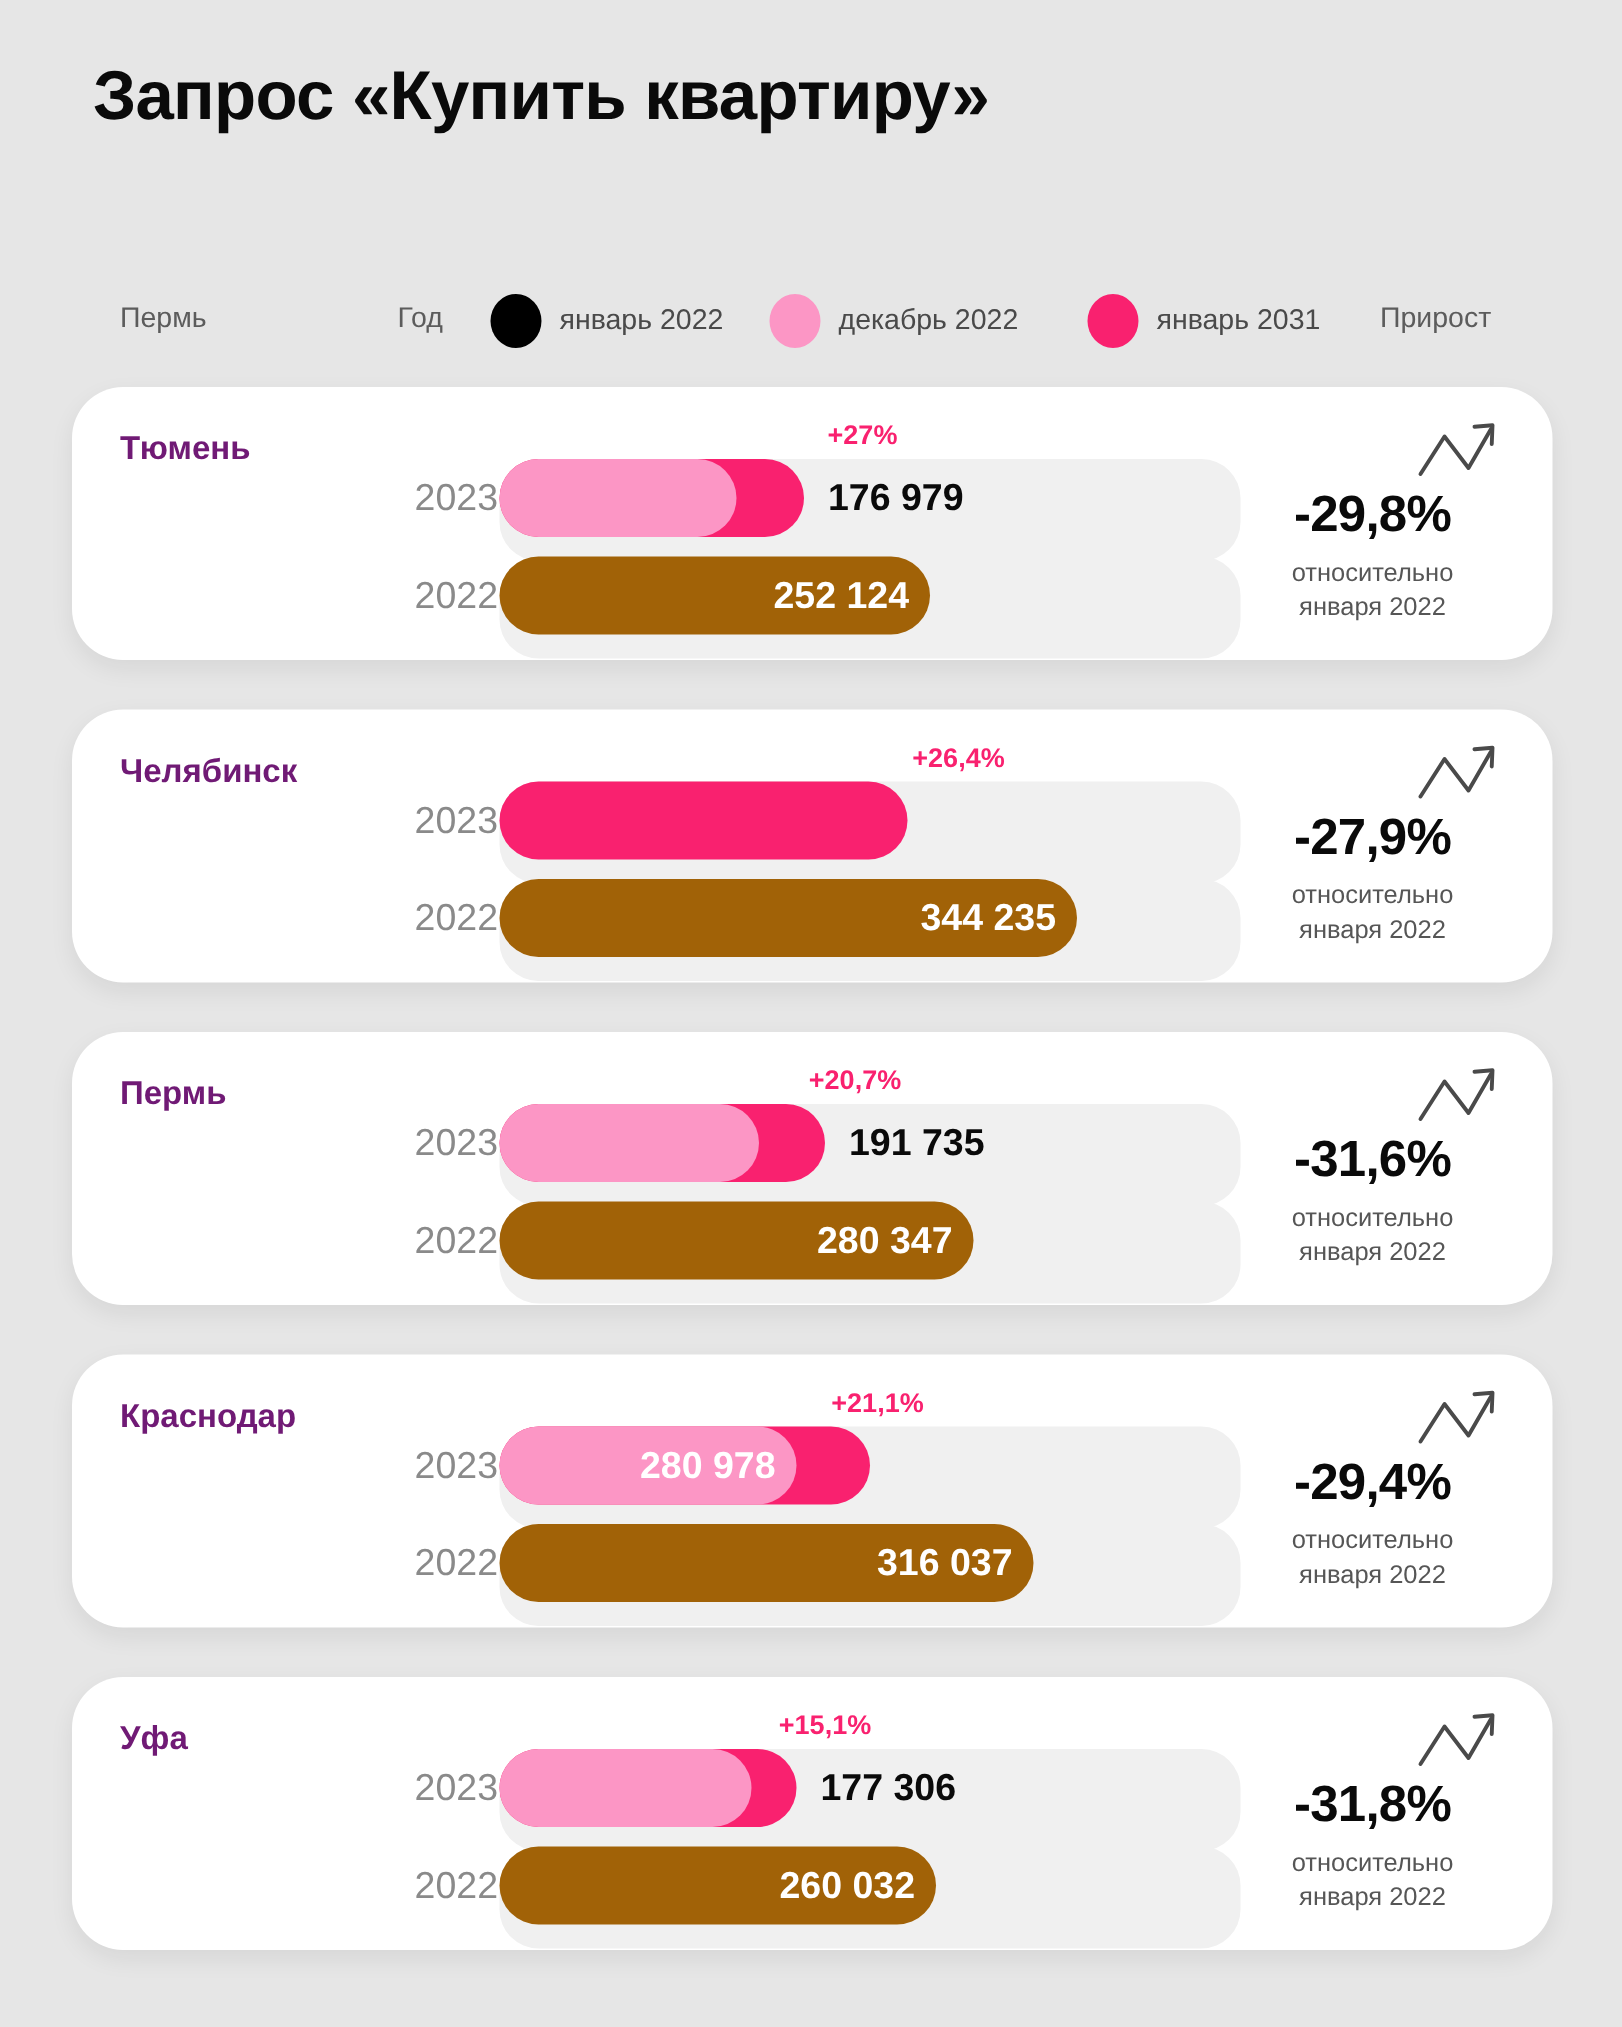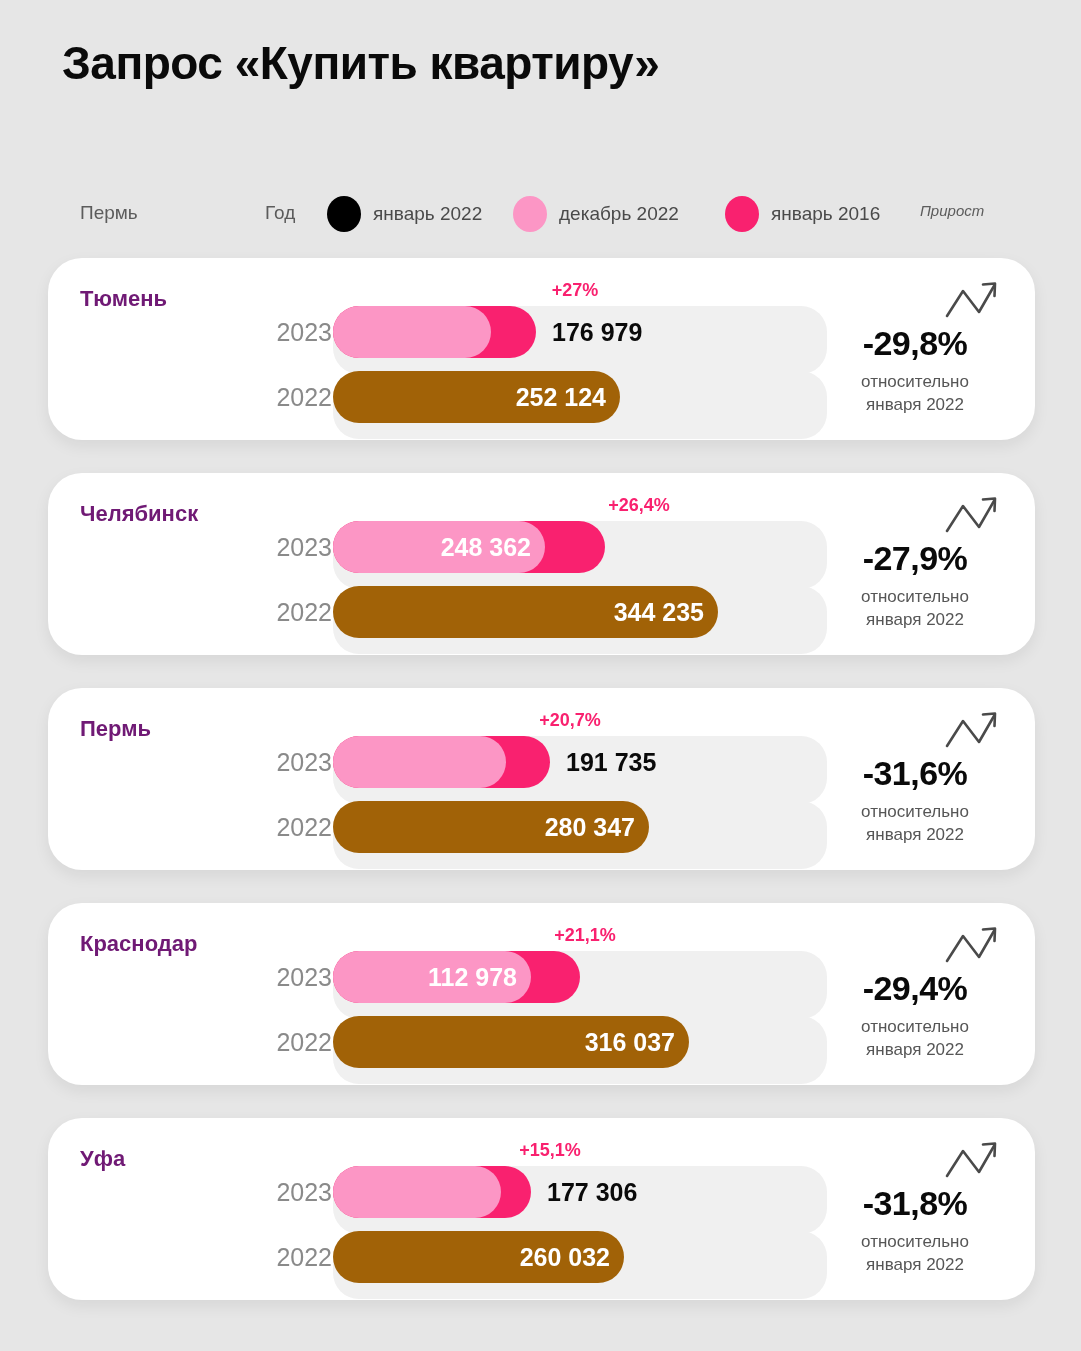--- a/index.html
+++ b/index.html
@@ -48,23 +48,22 @@
     position: absolute;
     left: 265px;
     top: 6px;
     font-size: 19px;
     color: #5C5C5C;
   }
   .legend-growth {
     position: absolute;
     left: 920px;
     top: 6px;
-    font-size: 15px;
+    font-size: 19px;
     color: #5C5C5C;
-    font-style: italic;
   }
   .legend-item {
     position: absolute;
     top: 0;
     display: flex;
     align-items: center;
     gap: 12px;
     height: 36px;
   }
   .legend-dot {
@@ -228,21 +227,21 @@
     <span class="legend-label">январь 2022</span>
   </div>
 
   <div class="legend-item" id="legend-item-1">
     <span class="legend-dot" style="background:#FC96C5"></span>
     <span class="legend-label">декабрь 2022</span>
   </div>
 
   <div class="legend-item" id="legend-item-2">
     <span class="legend-dot" style="background:#F9216F"></span>
-    <span class="legend-label">январь 2016</span>
+    <span class="legend-label">январь 2031</span>
   </div>
 
   <div class="legend-growth">Прирост</div>
 </div>
 
 <div id="cards-root">
     <div class="card" style="top: 258px;">
       <div class="card-city">Тюмень</div>
       <div class="bar-row row-2023">
         <div class="year-label">2023</div>
@@ -272,23 +271,20 @@
 января 2022</div>
       </div>
     </div>
     <div class="card" style="top: 473px;">
       <div class="card-city">Челябинск</div>
       <div class="bar-row row-2023">
         <div class="year-label">2023</div>
         <div class="track">
           <div class="delta-label" style="left:306px">+26,4%</div>
           <div class="bar-back" style="width:272px"></div>
-          <div class="bar-front" style="width:212px">
-            <span class="bar-value inside">248 362</span>
-          </div>
         </div>
       </div>
       <div class="bar-row row-2022">
         <div class="year-label">2022</div>
         <div class="track">
           <div class="bar-black" style="width:385px">
             <span class="bar-value inside">344 235</span>
           </div>
         </div>
       </div>
@@ -333,21 +329,21 @@
       </div>
     </div>
     <div class="card" style="top: 903px;">
       <div class="card-city">Краснодар</div>
       <div class="bar-row row-2023">
         <div class="year-label">2023</div>
         <div class="track">
           <div class="delta-label" style="left:252px">+21,1%</div>
           <div class="bar-back" style="width:247px"></div>
           <div class="bar-front" style="width:198px">
-            <span class="bar-value inside">112 978</span>
+            <span class="bar-value inside">280 978</span>
           </div>
         </div>
       </div>
       <div class="bar-row row-2022">
         <div class="year-label">2022</div>
         <div class="track">
           <div class="bar-black" style="width:356px">
             <span class="bar-value inside">316 037</span>
           </div>
         </div>

